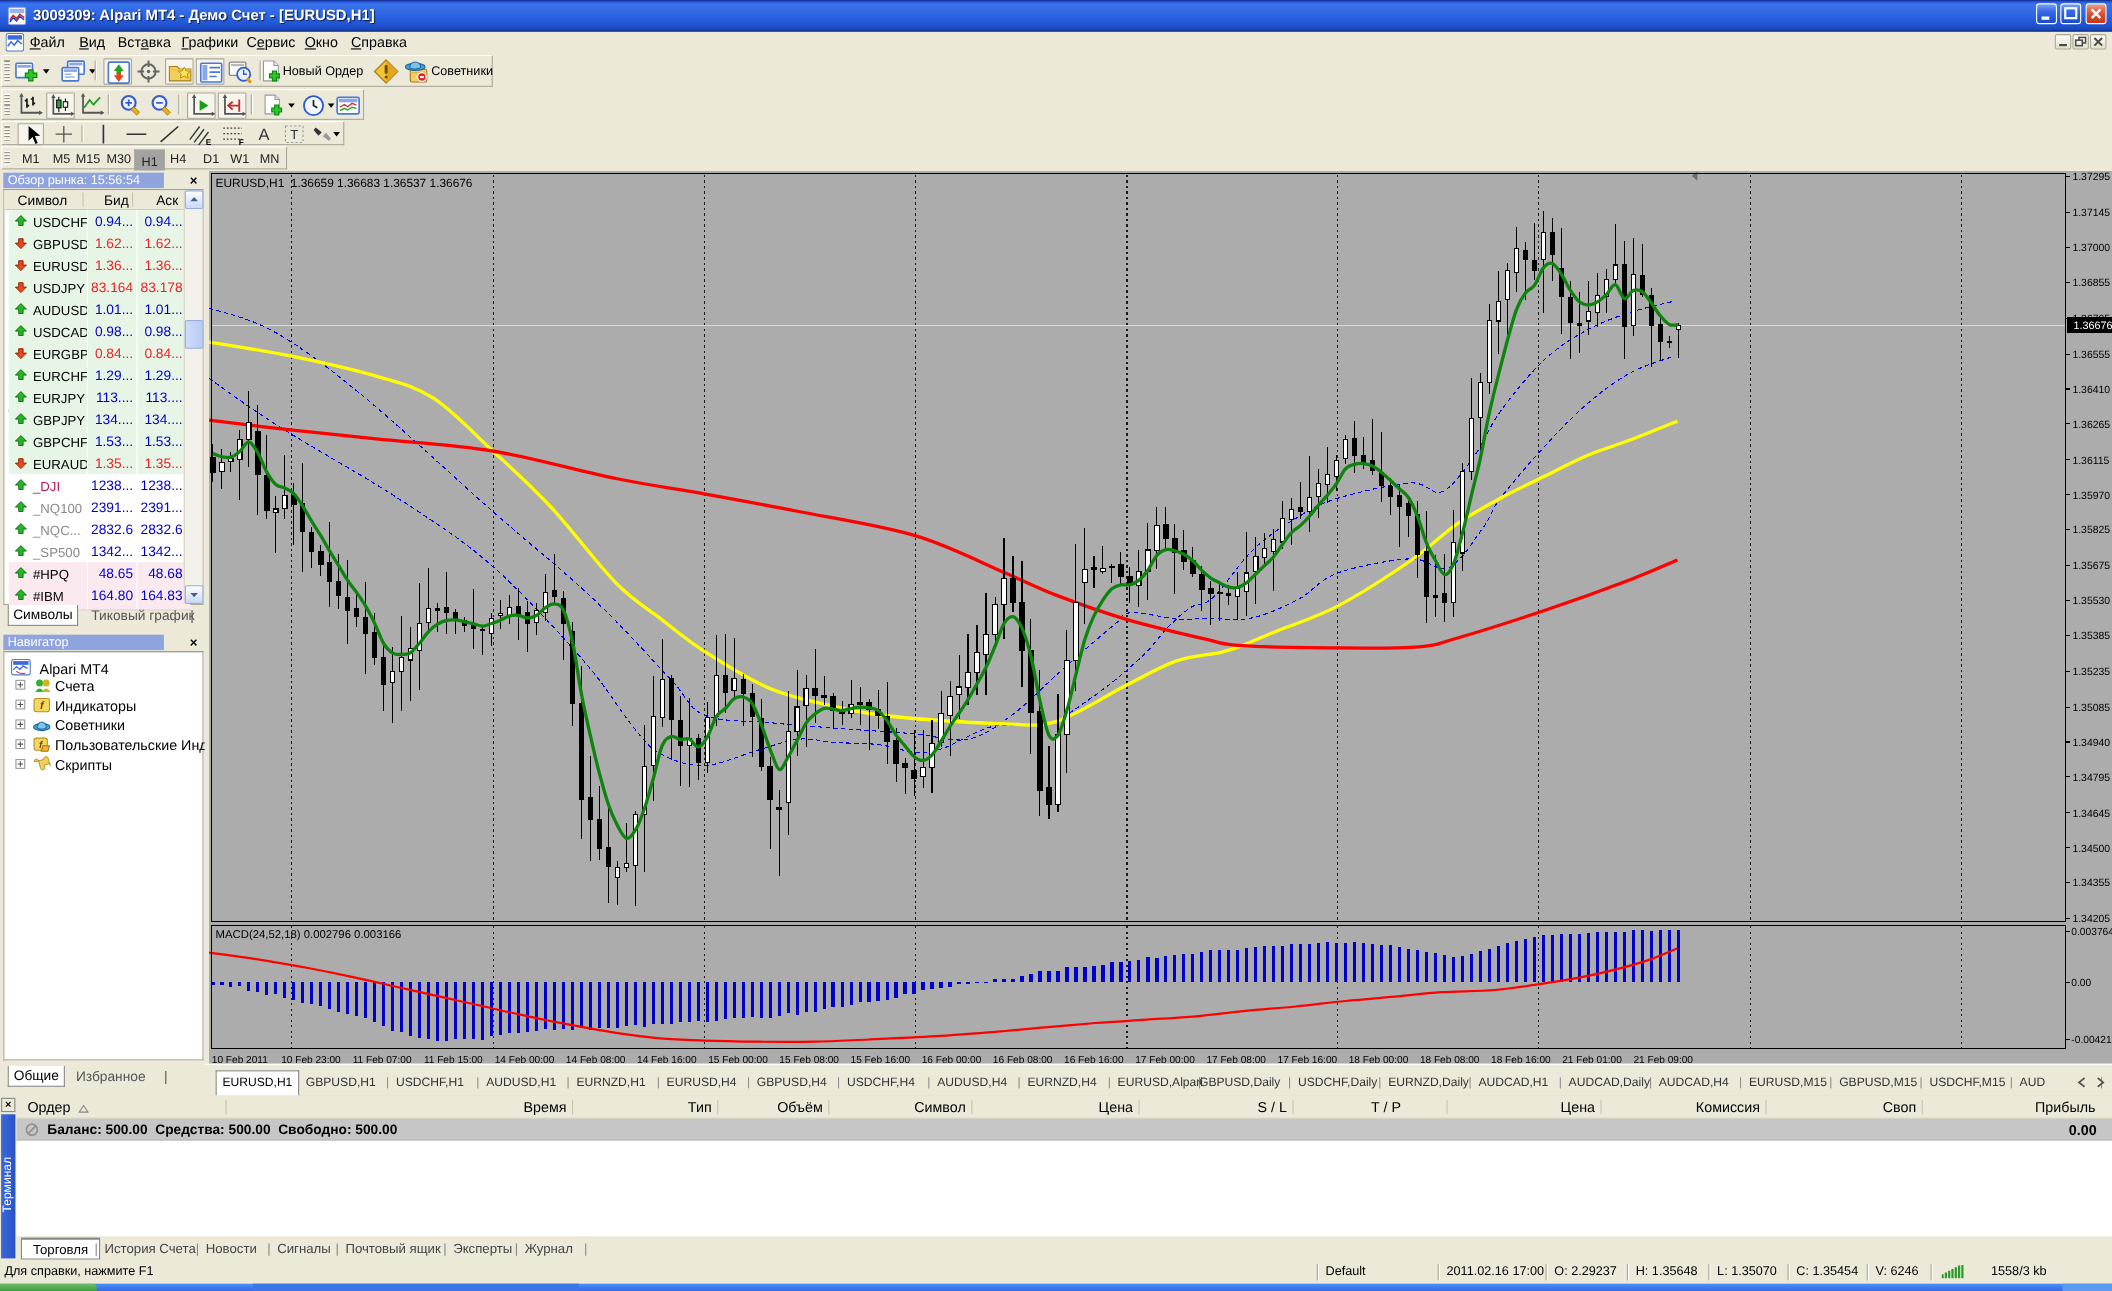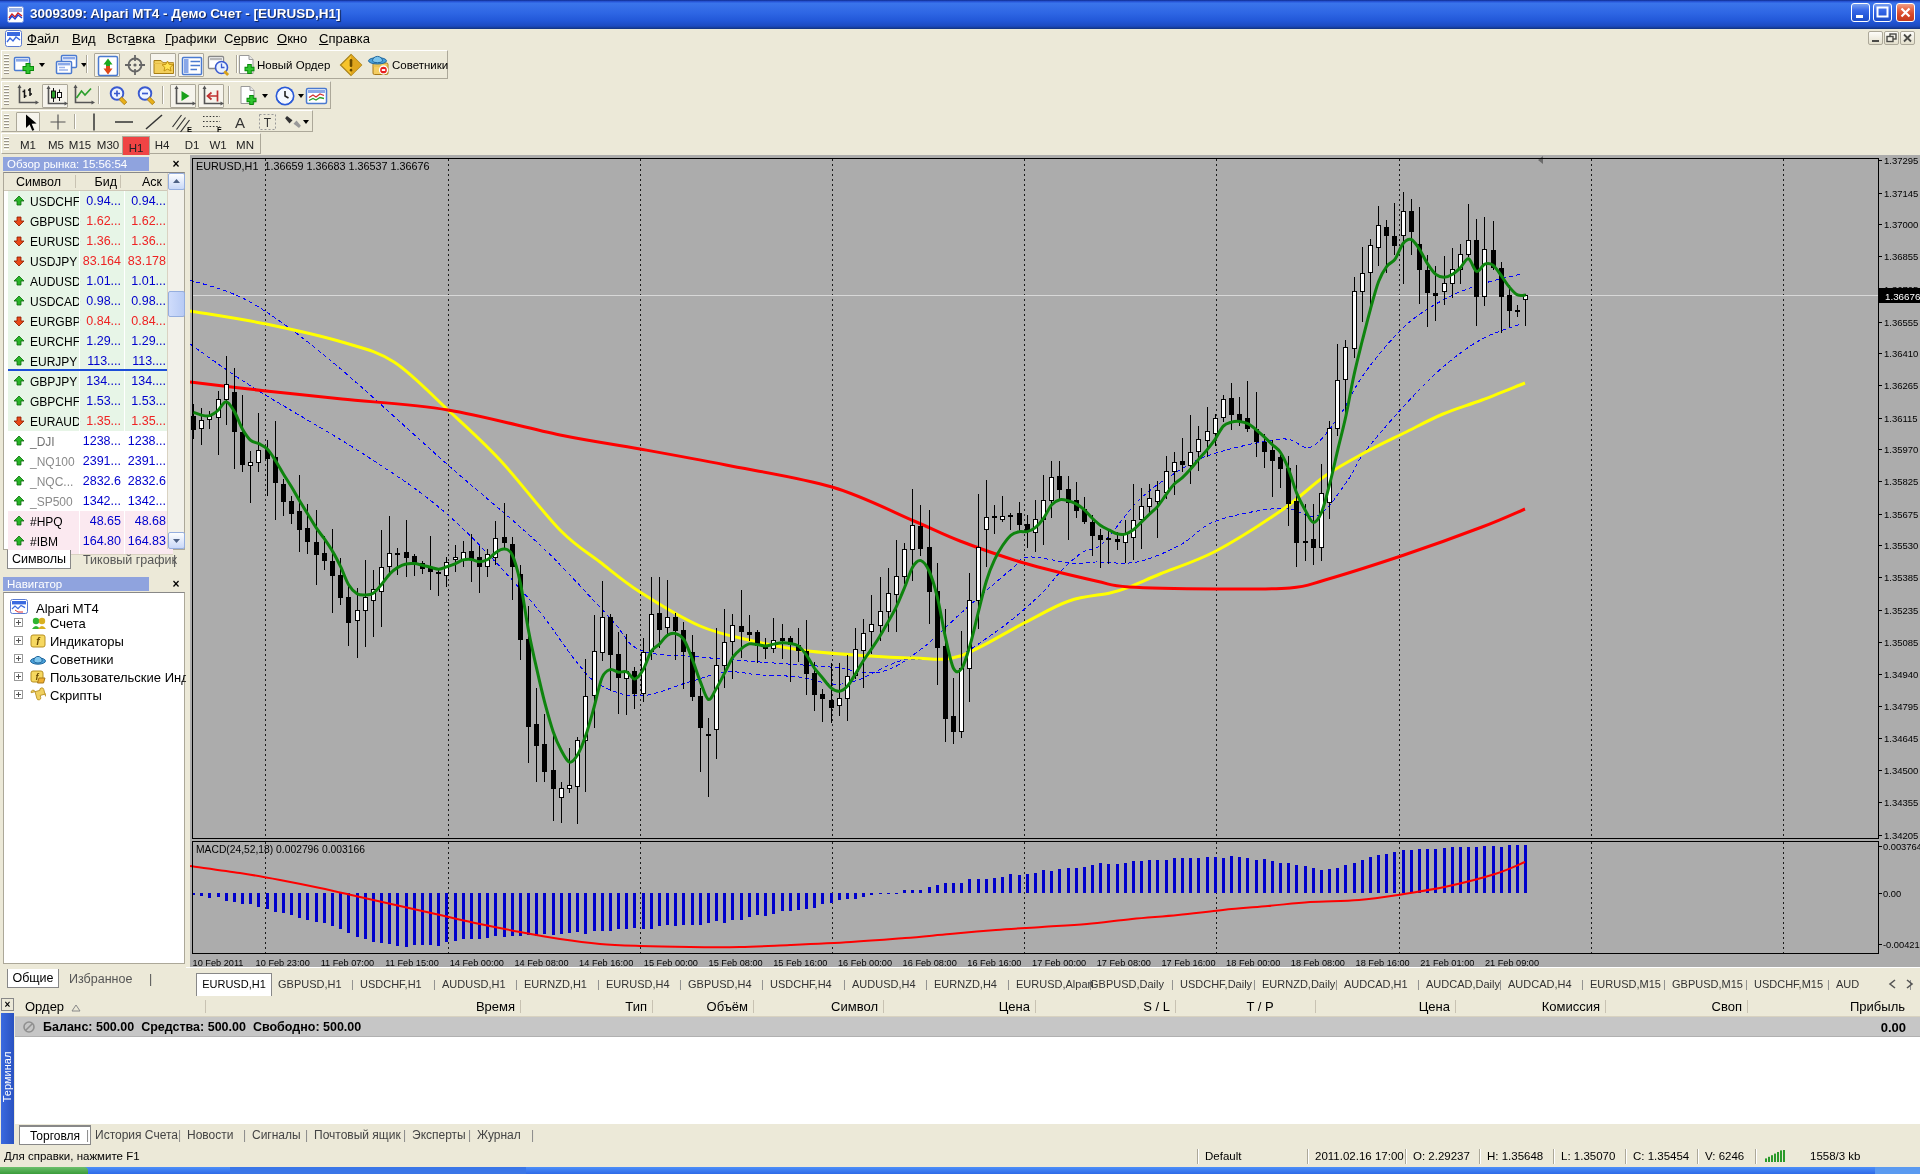--- a/index.html
+++ b/index.html
@@ -24,21 +24,21 @@
 .tbwrap{position:absolute;top:1px;border:1px solid #fff;border-right-color:#aca899;border-bottom-color:#aca899;background:#ece9d8}
 .handle{position:absolute;left:2px;top:3px;bottom:3px;width:5px;
  background:repeating-linear-gradient(180deg,#fff 0 1px,#9a958a 1px 2px,transparent 2px 3px)}
 .tbtn{position:absolute;top:2px;width:26px;height:24px}
 .tbtn.press{background:#f6f4ec;border:1px solid #aca899;border-radius:1px}
 .tbtn svg{position:absolute;left:2px;top:1px}
 .tsep{position:absolute;top:4px;width:2px;height:18px;border-left:1px solid #aca899;border-right:1px solid #fff}
 .tlabel{position:absolute;top:6px;font-size:12px;color:#000;white-space:nowrap}
 .darr{position:absolute;width:0;height:0;border-left:3px solid transparent;border-right:3px solid transparent;border-top:4px solid #000;top:12px}
 .per{position:absolute;top:5px;font-size:11.5px;color:#222;width:28px;text-align:center}
-.per.press{top:2px;padding-top:5px;height:31px;background:#ef4444;border:1px solid #aca899}
+.per.press{top:2px;padding-top:5px;height:31px;background:#a3a3a3;border:1px solid #aca899}
 
 #leftcol{position:absolute;left:0;top:155px;width:190px;height:841px;background:#ece9d8}
 .ptitle{position:absolute;left:3px;width:146px;height:14px;color:#fff;font-size:11.5px;
  background:linear-gradient(180deg,#98abe4,#89f);background:#8fa3de;padding:0 4px;line-height:14px}
 .ptitle .x{position:absolute;right:-34px;top:0;width:14px;height:14px;color:#000;
  font-size:12px;line-height:14px;text-align:center;font-weight:bold}
 .mwtable{position:absolute;left:3px;background:#fff;font-size:12.5px}
 .mwhead{position:absolute;background:#ece9d8;color:#000}
 .mwrow{position:absolute;left:4px;width:100%;height:24px}
 .mwsym{position:absolute;left:22px;top:3.5px;color:#000;font-size:12px}
@@ -448,21 +448,21 @@
         <div class="mwrow" style="top:158px;background:#e7f5e7;border-bottom:1px solid #d9d2c2;width:165px">
           <svg class="arrow-up" width="12" height="12">
             <path d="M6,1 L11,6 H8 V10 H4 V6 H1 Z" fill="#28b428" stroke="#0a6a0a" stroke-width="0.8"></path>
           </svg>
           <span class="mwsym" style="color:#000">EURCHF</span>
           <span class="mwbid" style="color:#0000cc">1.29...</span>
           <span class="mwask" style="color:#0000cc">1.29...</span>
           <span class="colline" style="left:71px"></span>
           <span class="colline" style="left:116px"></span>
         </div>
-        <div class="mwrow" style="top:178px;background:#e7f5e7;border-bottom:6px solid #1d4ed8;width:165px">
+        <div class="mwrow" style="top:178px;background:#e7f5e7;border-bottom:3px solid #1d4ed8;width:165px">
           <svg class="arrow-up" width="12" height="12">
             <path d="M6,1 L11,6 H8 V10 H4 V6 H1 Z" fill="#28b428" stroke="#0a6a0a" stroke-width="0.8"></path>
           </svg>
           <span class="mwsym" style="color:#000">EURJPY</span>
           <span class="mwbid" style="color:#0000cc">113....</span>
           <span class="mwask" style="color:#0000cc">113....</span>
           <span class="colline" style="left:71px"></span>
           <span class="colline" style="left:116px"></span>
         </div>
         <div class="mwrow" style="top:198px;background:#e7f5e7;border-bottom:1px solid #d9d2c2;width:165px">
@@ -492,21 +492,21 @@
           <span class="mwsym" style="color:#000">EURAUD</span>
           <span class="mwbid" style="color:#ee2222">1.35...</span>
           <span class="mwask" style="color:#ee2222">1.35...</span>
           <span class="colline" style="left:71px"></span>
           <span class="colline" style="left:116px"></span>
         </div>
         <div class="mwrow" style="top:258px;background:#ffffff;border-bottom:1px solid #d9d2c2;width:165px">
           <svg class="arrow-up" width="12" height="12">
             <path d="M6,1 L11,6 H8 V10 H4 V6 H1 Z" fill="#28b428" stroke="#0a6a0a" stroke-width="0.8"></path>
           </svg>
-          <span class="mwsym" style="color:#737373">_DJI</span>
+          <span class="mwsym" style="color:#be185d">_DJI</span>
           <span class="mwbid" style="color:#0000cc">1238...</span>
           <span class="mwask" style="color:#0000cc">1238...</span>
           <span class="colline" style="left:71px"></span>
           <span class="colline" style="left:116px"></span>
         </div>
         <div class="mwrow" style="top:278px;background:#ffffff;border-bottom:1px solid #d9d2c2;width:165px">
           <svg class="arrow-up" width="12" height="12">
             <path d="M6,1 L11,6 H8 V10 H4 V6 H1 Z" fill="#28b428" stroke="#0a6a0a" stroke-width="0.8"></path>
           </svg>
           <span class="mwsym" style="color:#8a8a8a">_NQ100</span>

